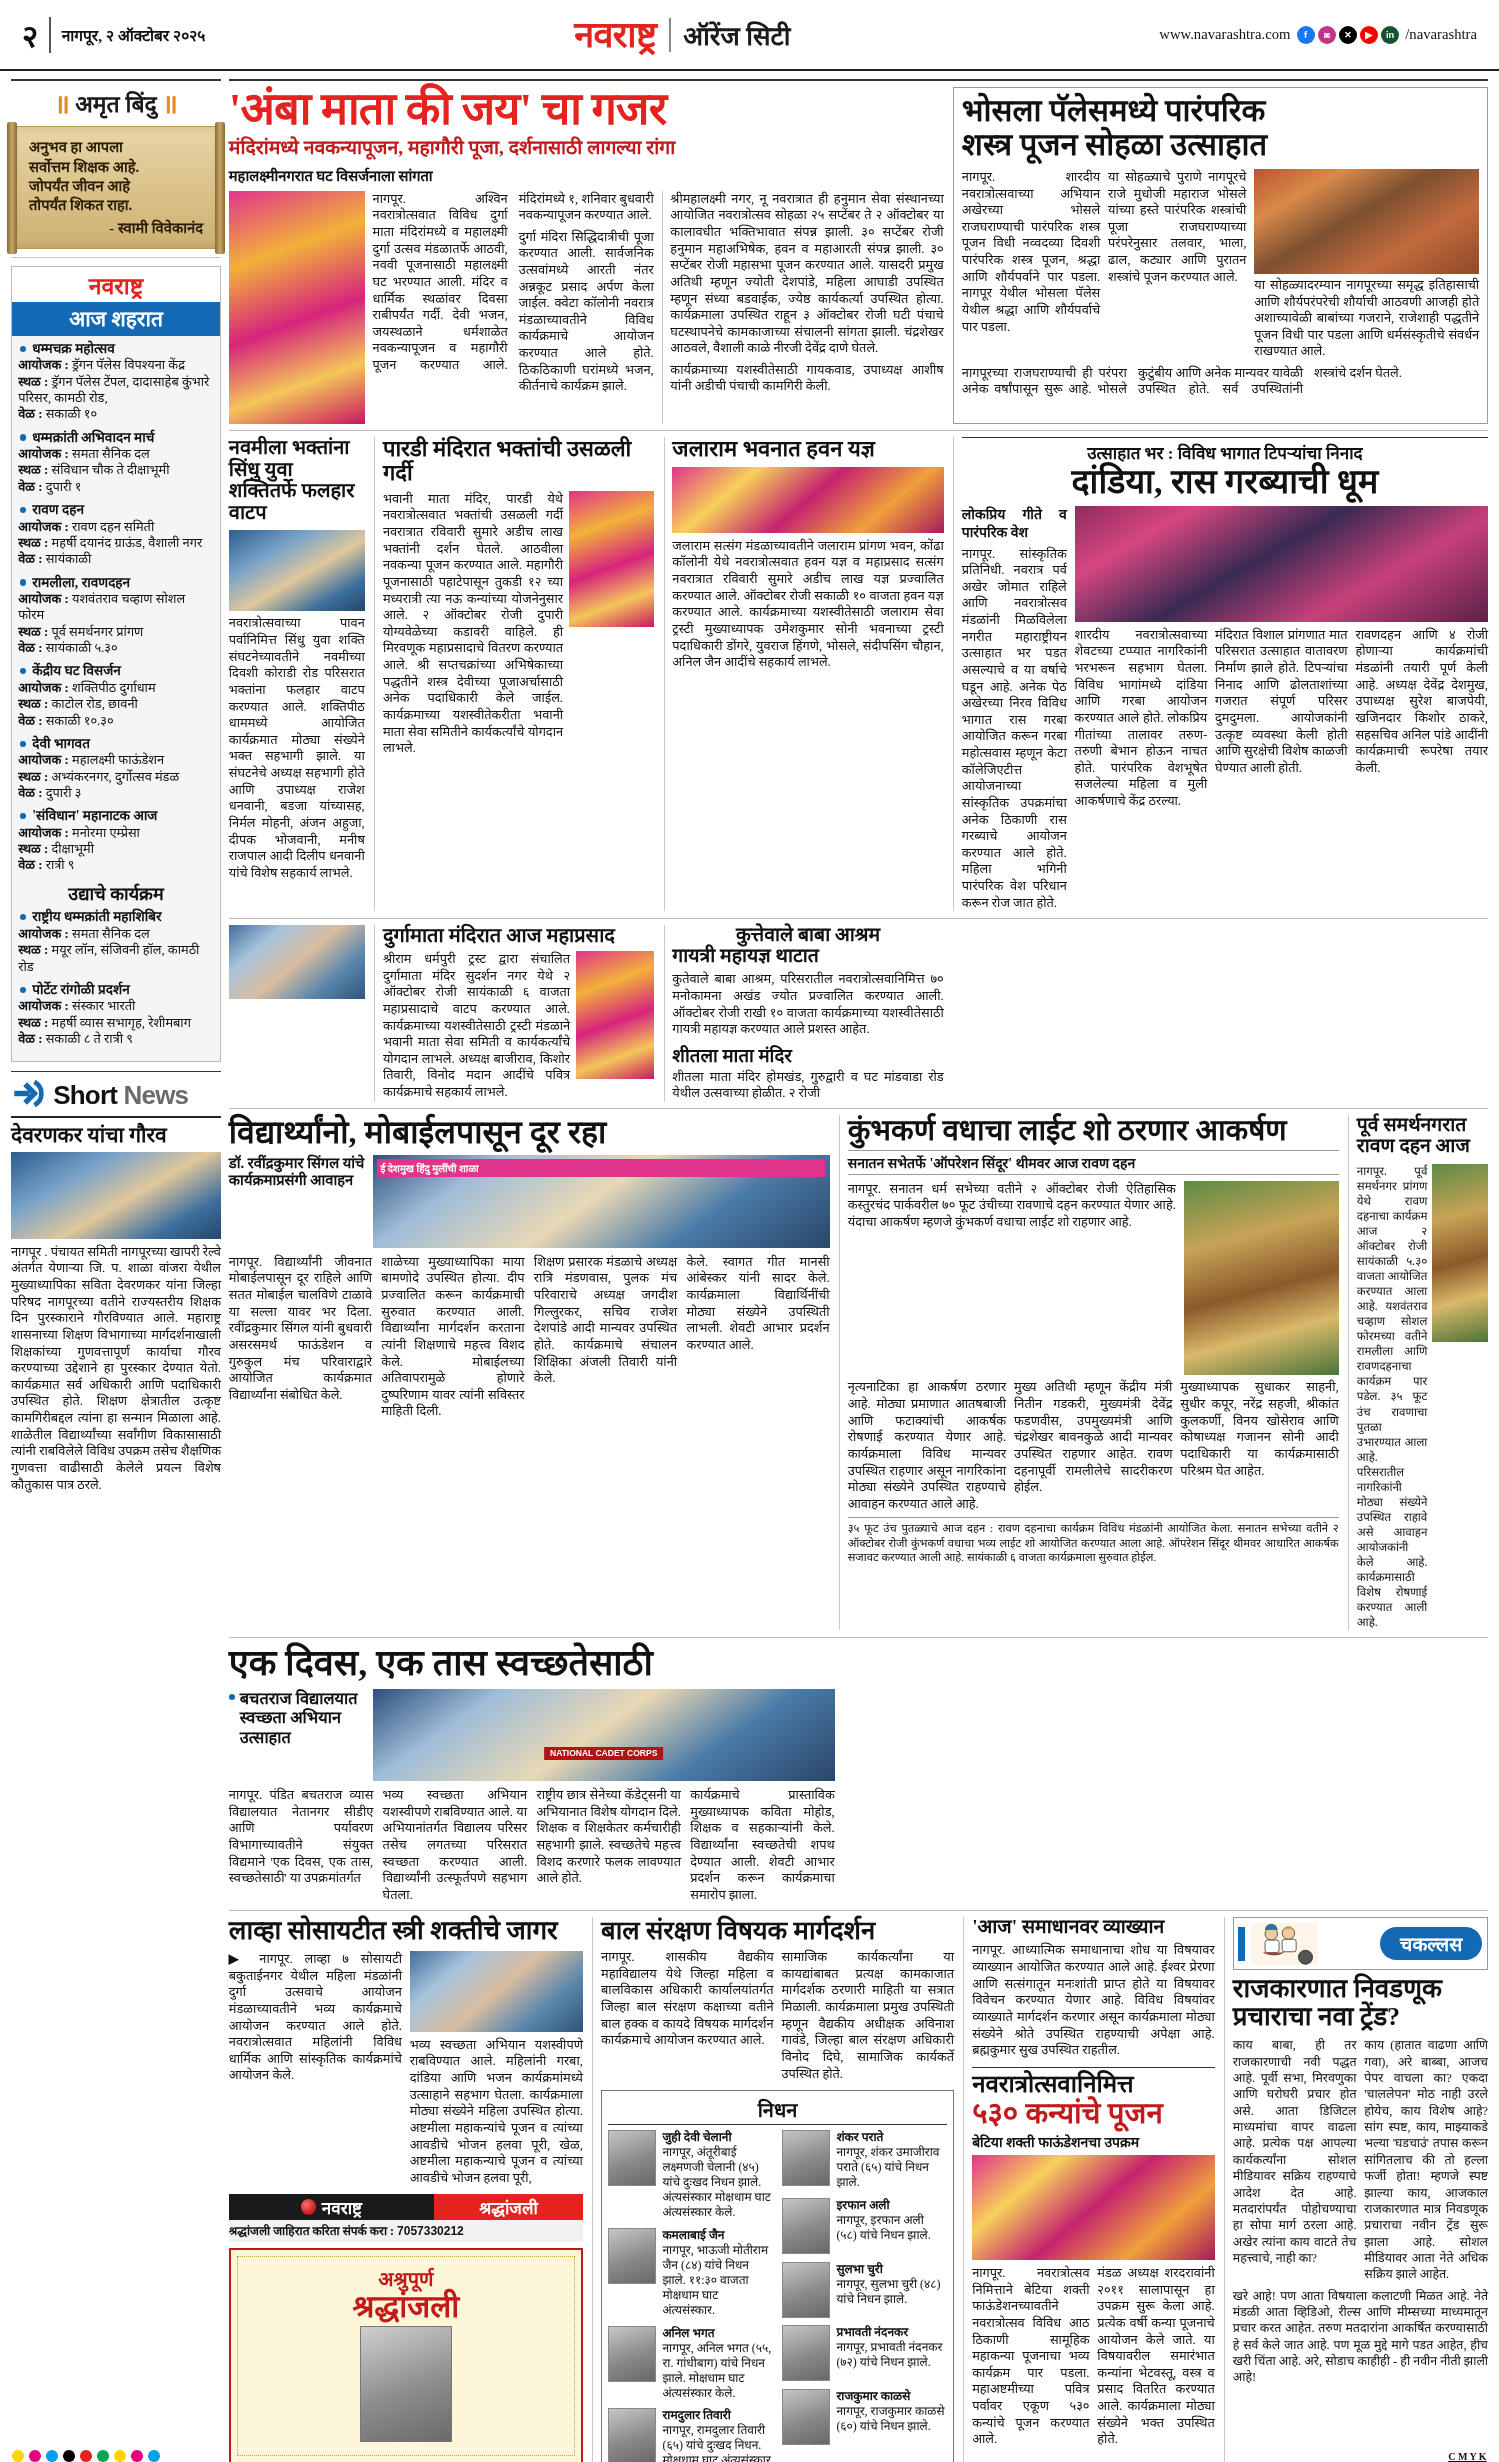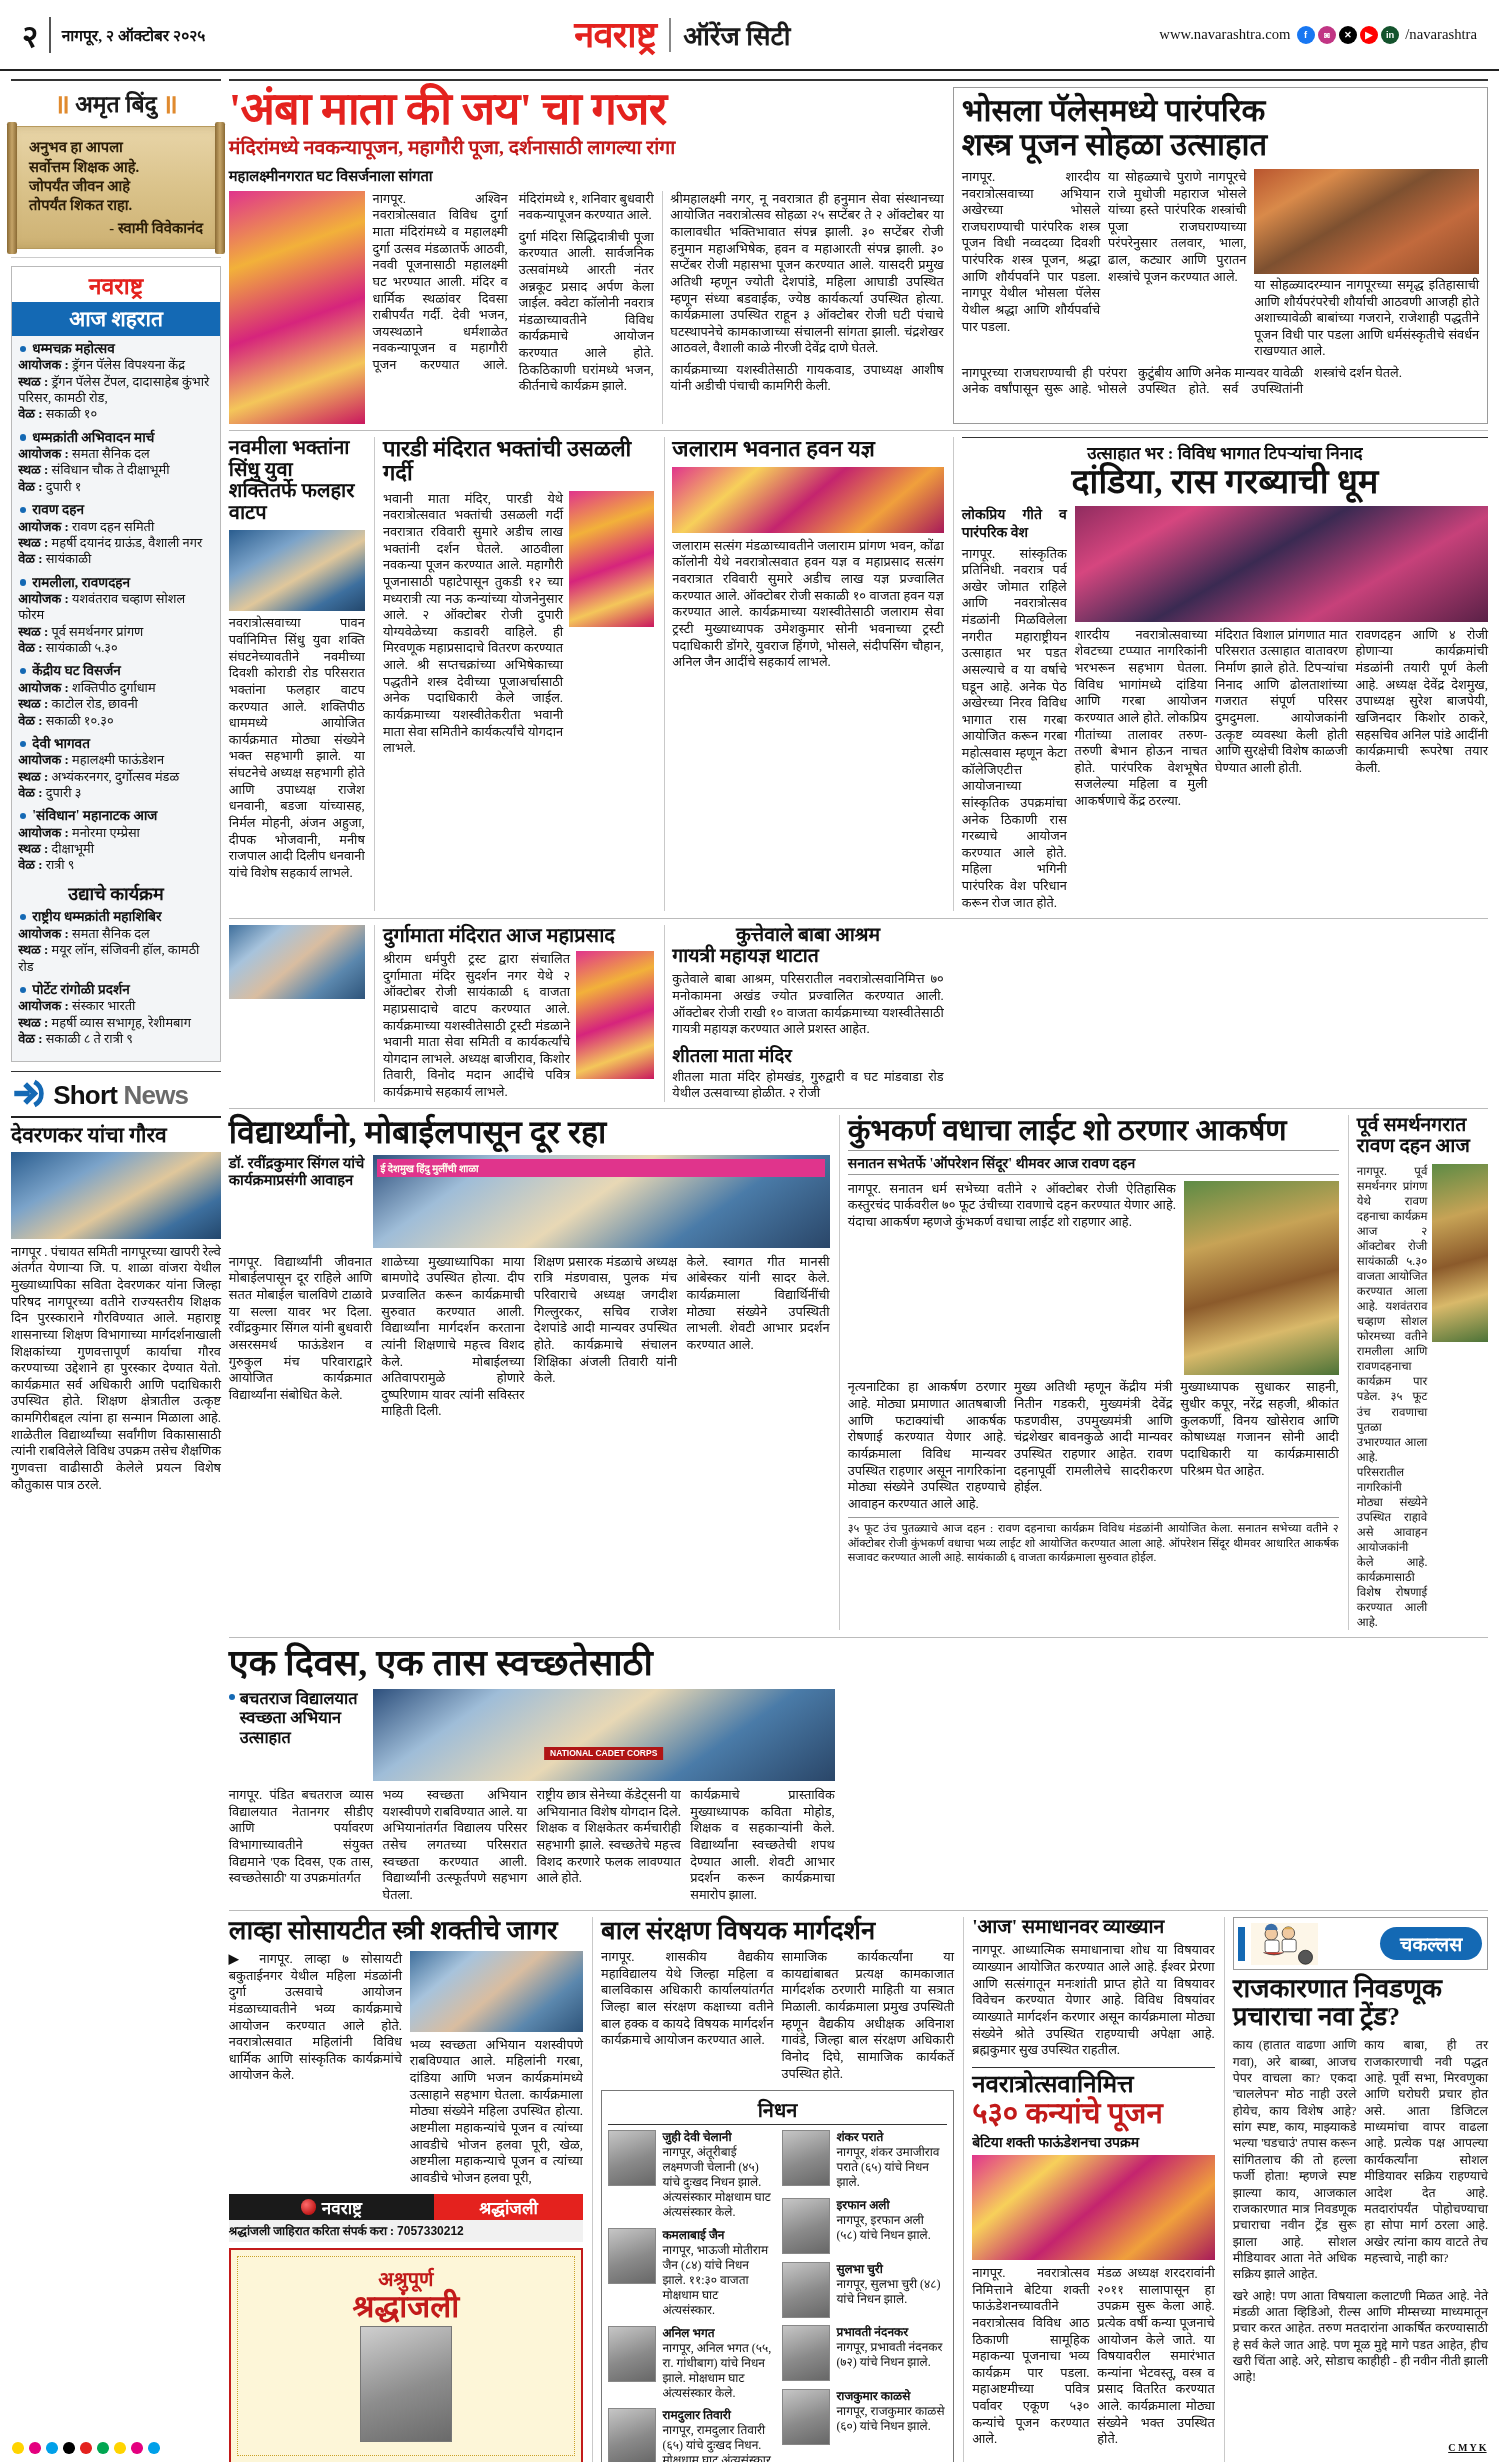--- a/index.html
+++ b/index.html
@@ -144,21 +144,21 @@
                background: linear-gradient(160deg,#c6c6c6,#8a8a8a 55%,#676767); }
   .nid-txt { font-size:12px; line-height:1.25; }
   .nid-txt b { font-weight:800; }
 
   
   .chak-pill { background:#1469b4; color:#fff; border-radius:17px; padding:3.1px 20px; font-size:19.4px; font-weight:800; display:inline-block;}
   .chak-title { font-size:26px; font-weight:800; line-height:1.08; margin-top:4.7px;}
   .chak-body { font-size:12.4px; line-height:1.32; text-align:justify; }
 
   
-  .footer { position:absolute; left:0; bottom:0; width:100%; height:20px; display:flex; align-items:flex-start; padding:0 12.4px;text-decoration:underline; }
+  .footer { position:absolute; left:0; bottom:0; width:100%; height:20px; display:flex; align-items:flex-end; padding:0 12.4px;text-decoration:underline; }
   .dots { display:flex; gap:5.4px; }
   .dot { width:11.6px; height:11.6px; border-radius:50%; }
   .reg-right { margin-left:auto; display:flex; align-items:center; gap:7.8px; font-size:10px; font-weight:700;}
 </style>
 </head>
 <body>
 
 <div class="page">
 
   <div class="masthead">
@@ -634,22 +634,22 @@
                   <circle cx="70" cy="44" r="9" fill="#555" stroke="#222"></circle>
                 </svg>
               </div>
               <div style="flex:1;text-align:right;">
                 <span class="chak-pill">चकल्लस</span>
               </div>
             </div>
             <div class="chak-title">राजकारणात निवडणूक</div>
             <div class="chak-title" style="margin-top:0;">प्रचाराचा नवा ट्रेंड?</div>
             <div style="display:flex;gap:7.8px;margin-top:6.2px;">
+              <div class="chak-body" style="flex:1;">काय बाबा, ही तर राजकारणाची नवी पद्धत आहे. पूर्वी सभा, मिरवणुका आणि घरोघरी प्रचार होत असे. आता डिजिटल माध्यमांचा वापर वाढला आहे. प्रत्येक पक्ष आपल्या कार्यकर्त्यांना सोशल मीडियावर सक्रिय राहण्याचे आदेश देत आहे. मतदारांपर्यंत पोहोचण्याचा हा सोपा मार्ग ठरला आहे. अखेर त्यांना काय वाटते तेच महत्त्वाचे, नाही का?</div>
               <div class="chak-body" style="flex:1;">काय (हातात वाढणा आणि गवा), अरे बाब्बा, आजच पेपर वाचला का? एकदा 'चाललेपन' मोठ नाही उरले होयेच, काय विशेष आहे? सांग स्पष्ट, काय, माझ्याकडे भल्या 'घडचाउं' तपास करून सांगितलाच की तो हल्ला फर्जी होता! म्हणजे स्पष्ट झाल्या काय, आजकाल राजकारणात मात्र निवडणूक प्रचाराचा नवीन ट्रेंड सुरू झाला आहे. सोशल मीडियावर आता नेते अधिक सक्रिय झाले आहेत.</div>
-              <div class="chak-body" style="flex:1;">काय बाबा, ही तर राजकारणाची नवी पद्धत आहे. पूर्वी सभा, मिरवणुका आणि घरोघरी प्रचार होत असे. आता डिजिटल माध्यमांचा वापर वाढला आहे. प्रत्येक पक्ष आपल्या कार्यकर्त्यांना सोशल मीडियावर सक्रिय राहण्याचे आदेश देत आहे. मतदारांपर्यंत पोहोचण्याचा हा सोपा मार्ग ठरला आहे. अखेर त्यांना काय वाटते तेच महत्त्वाचे, नाही का?</div>
             </div>
             <div class="chak-body" style="margin-top:4.7px;">खरे आहे! पण आता विषयाला कलाटणी मिळत आहे. नेते मंडळी आता व्हिडिओ, रील्स आणि मीम्सच्या माध्यमातून प्रचार करत आहेत. तरुण मतदारांना आकर्षित करण्यासाठी हे सर्व केले जात आहे. पण मूळ मुद्दे मागे पडत आहेत, हीच खरी चिंता आहे. अरे, सोडाच काहीही - ही नवीन नीती झाली आहे!</div>
           </div>
         </div>
 
       </div>
 
     </div>
   </div>
 

